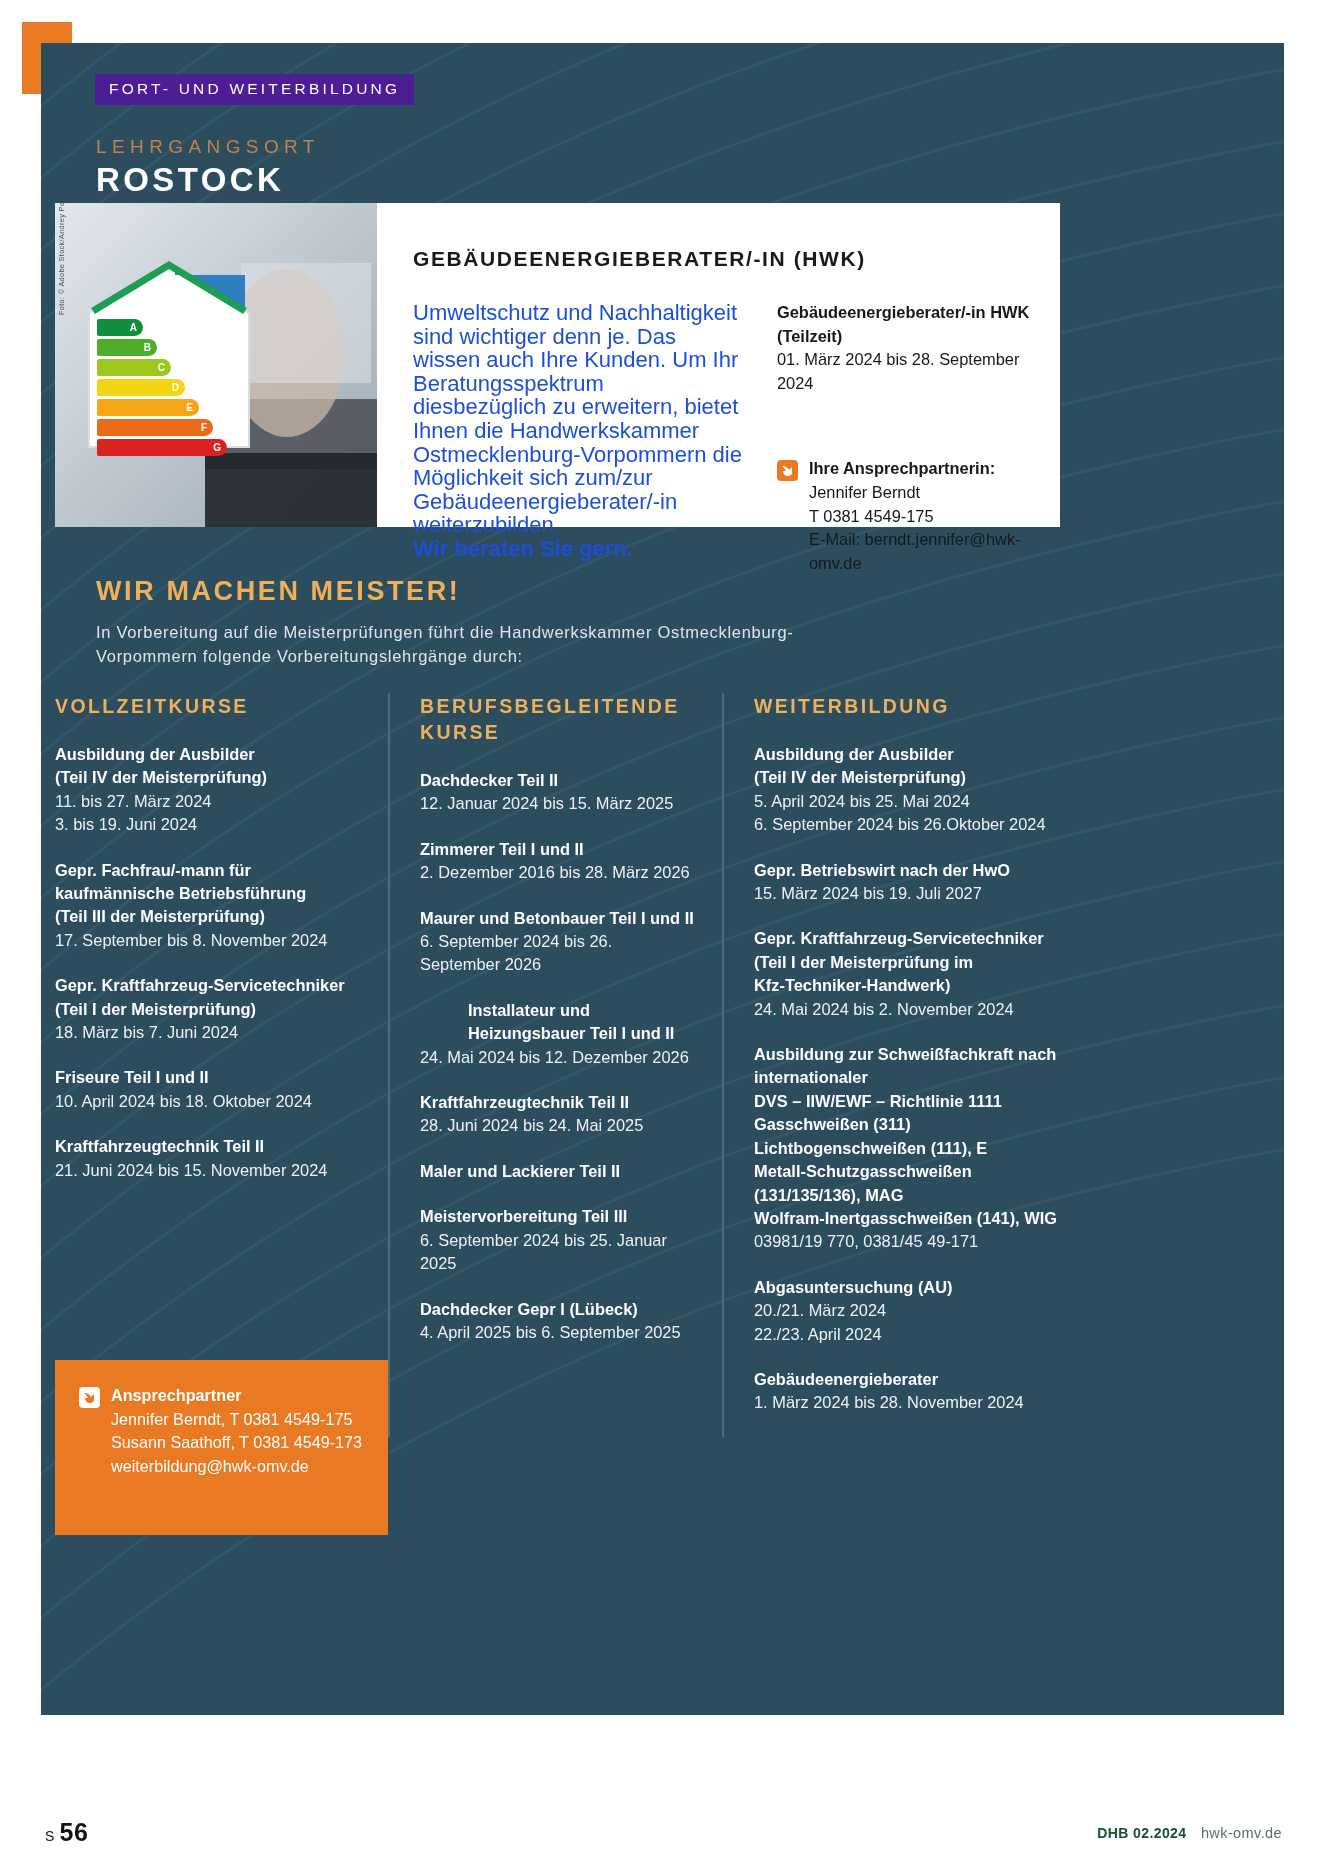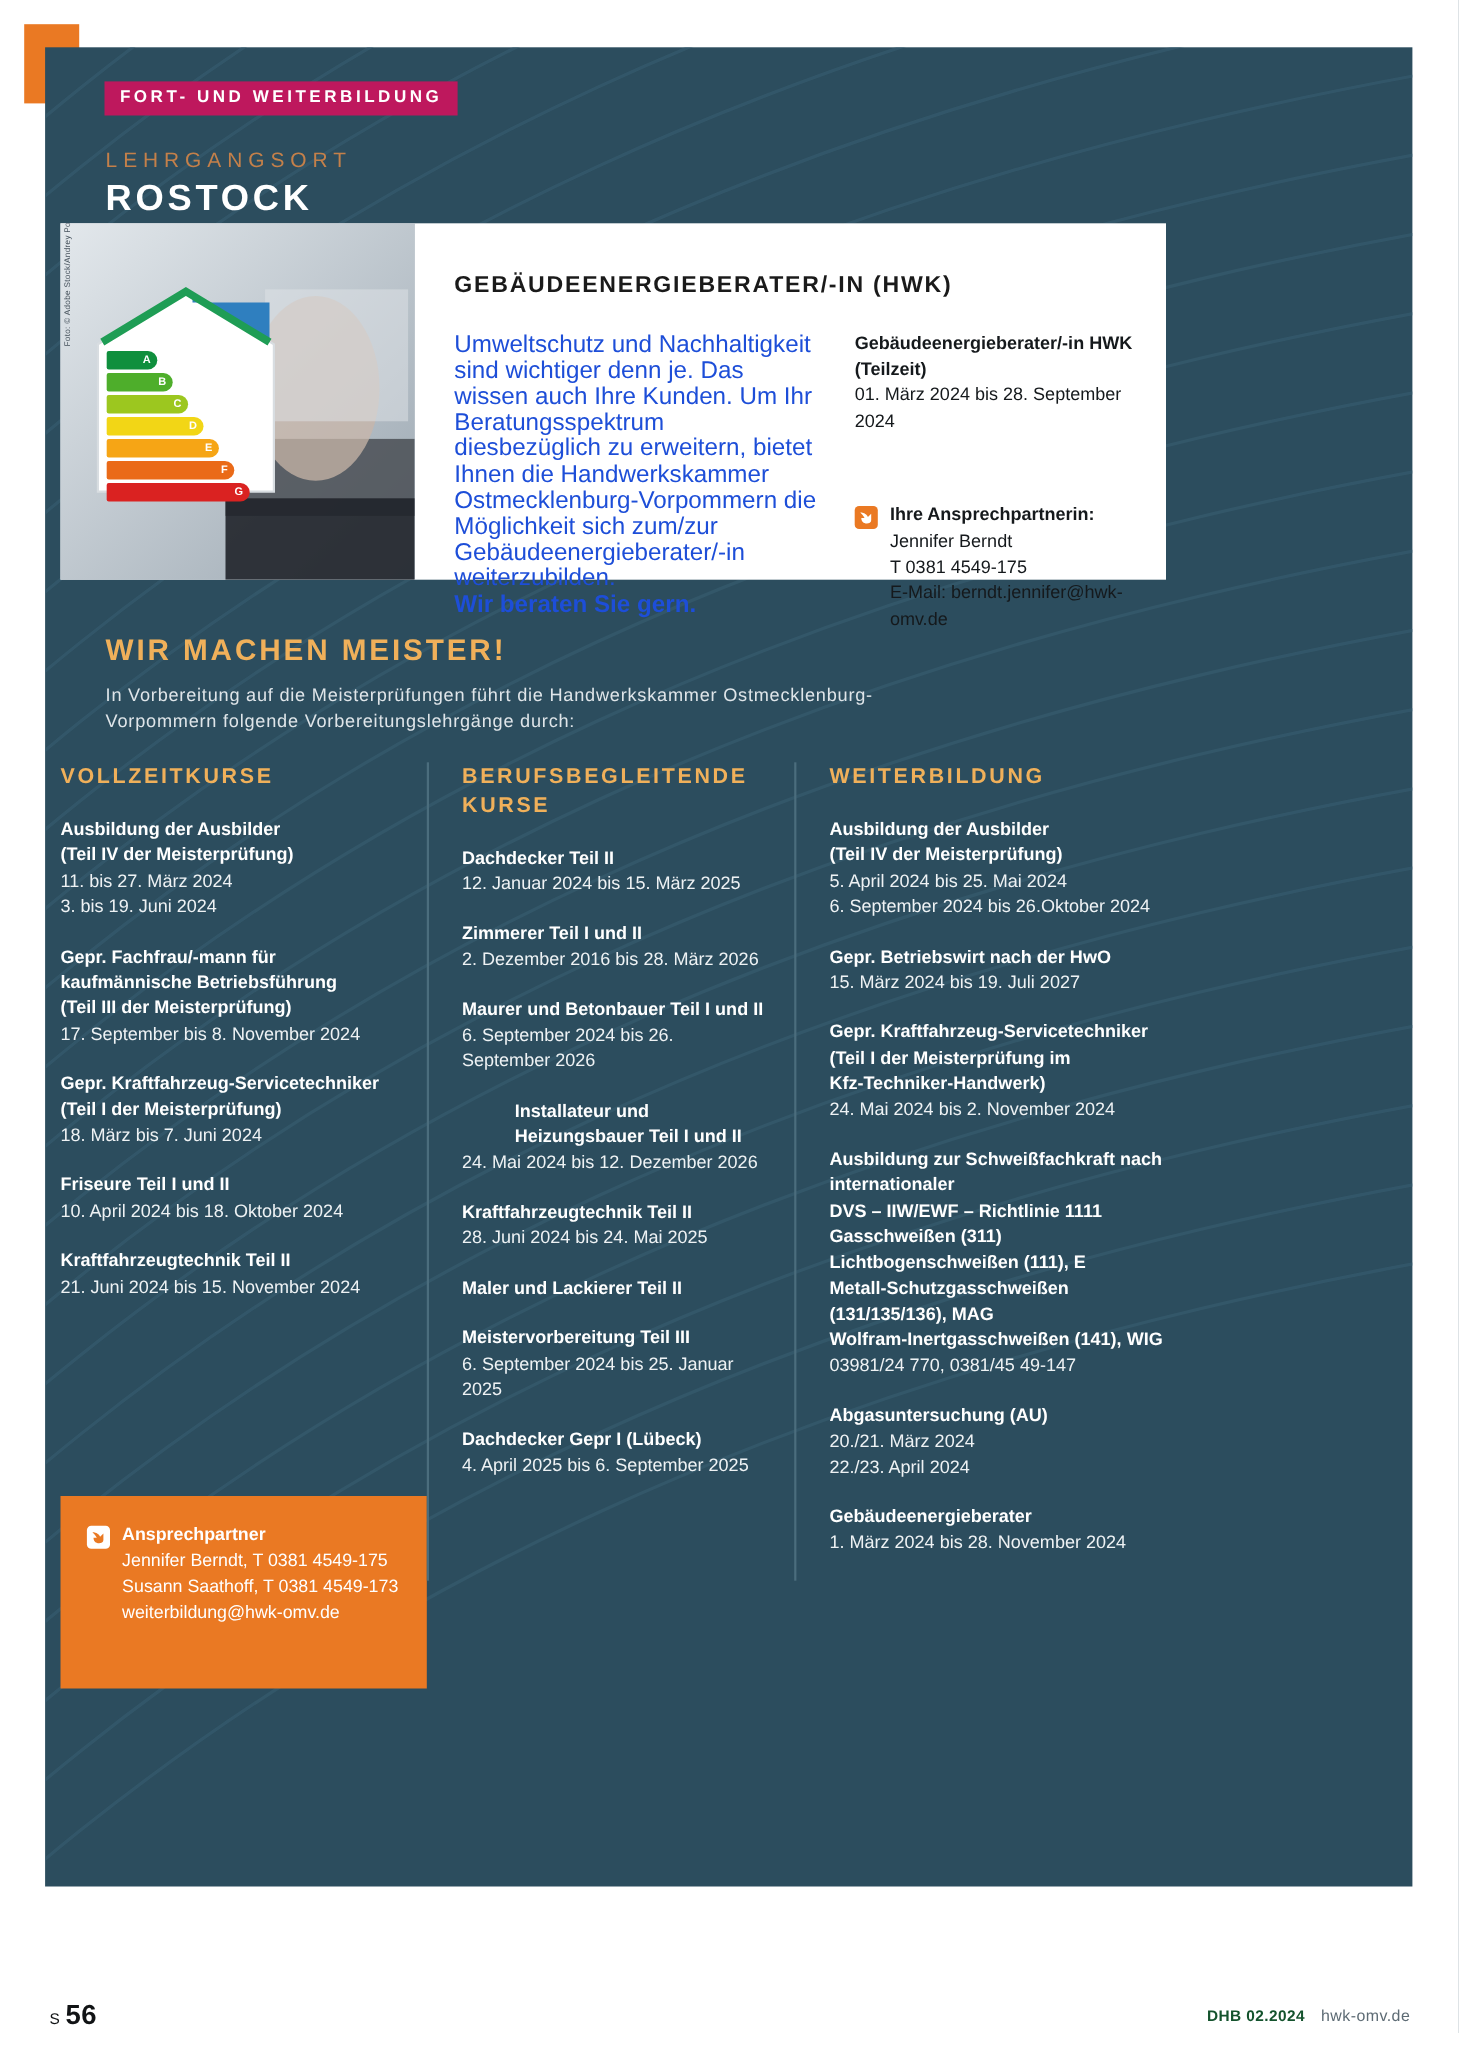--- a/index.html
+++ b/index.html
@@ -42,24 +42,24 @@
     inset: -40% -10% -10% -10%;
     opacity: 0.55;
     pointer-events: none;
   }
 
   
   .eyebrow {
     position: absolute;
     left: 54px;
     top: 31px;
-    background: #be185d;
+    background: #4c1d95;
     color: #ffffff;
     font-size: 15.5px;
-    font-weight: bold;
+    font-weight: normal;
     letter-spacing: 3.2px;
     padding: 6px 14px 7px 14px;
     z-index: 4;
   }
 
   
   .loc-label {
     position: absolute;
     left: 55px;
     top: 93px;
@@ -478,21 +478,21 @@
             <p class="d" style="white-space: pre-line;">24. Mai 2024 bis 2. November 2024</p>
           </div>
           <div class="entry">
             <p class="t" style="white-space: pre-line;">Ausbildung zur Schweißfachkraft nach internationaler
 DVS – IIW/EWF – Richtlinie 1111
 Gasschweißen (311)
 Lichtbogenschweißen (111), E
 Metall-Schutzgasschweißen
 (131/135/136), MAG
 Wolfram-Inertgasschweißen (141), WIG</p>
-            <p class="d" style="white-space: pre-line;">03981/24 770, 0381/45 49-147</p>
+            <p class="d" style="white-space: pre-line;">03981/19 770, 0381/45 49-171</p>
           </div>
           <div class="entry">
             <p class="t" style="white-space: pre-line;">Abgasuntersuchung (AU)</p>
             <p class="d" style="white-space: pre-line;">20./21. März 2024
 22./23. April 2024</p>
           </div>
           <div class="entry">
             <p class="t" style="white-space: pre-line;">Gebäudeenergieberater</p>
             <p class="d" style="white-space: pre-line;">1. März 2024 bis 28. November 2024</p>
           </div>

